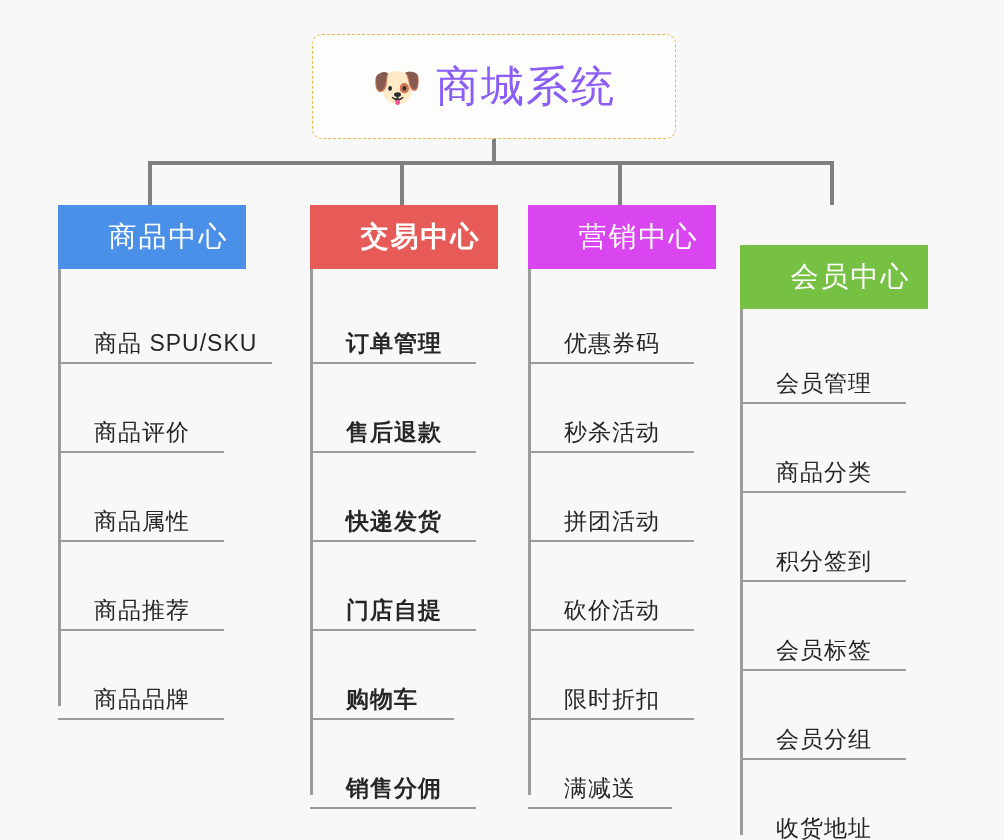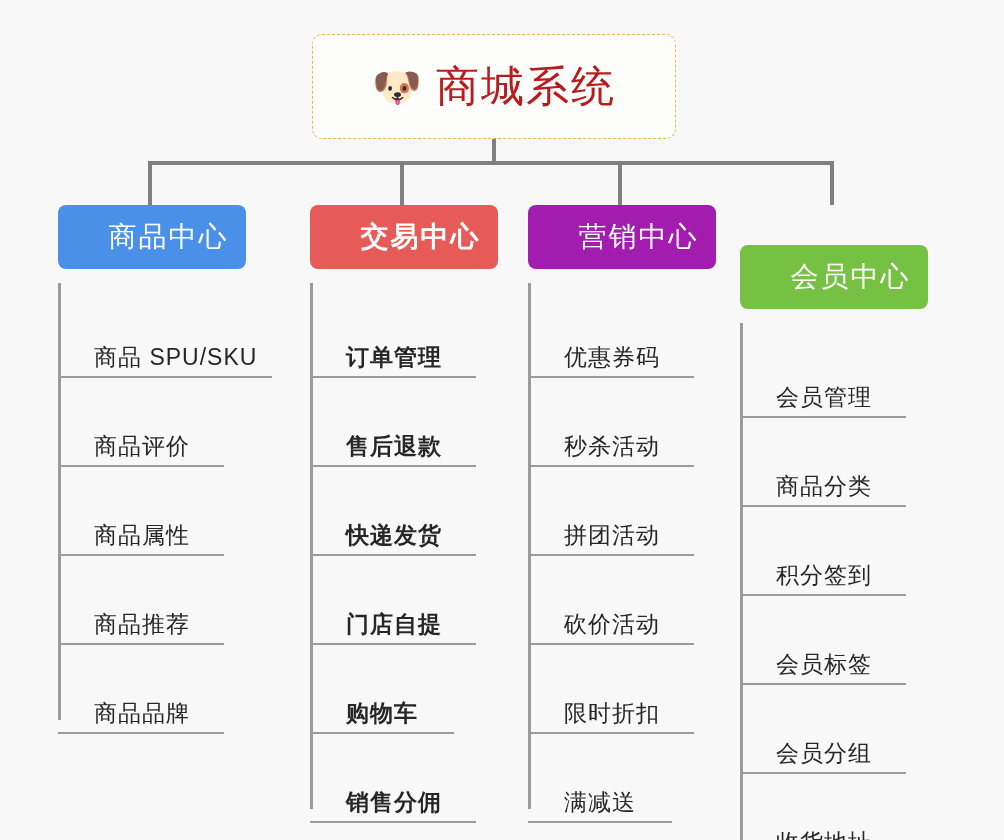--- a/index.html
+++ b/index.html
@@ -36,21 +36,21 @@
     justify-content: center;
     gap: 14px;
   }
   .root-emoji {
     font-size: 40px;
     line-height: 1;
     display: block;
   }
   .root-title {
     font-size: 43px;
-    color: #b91c1c;
+    color: #8b5cf6;
     letter-spacing: 2px;
     line-height: 1;
     white-space: nowrap;
   }
 
   
   .conn {
     position: absolute;
     background: #808080;
   }
@@ -72,35 +72,35 @@
     height: 44px;
   }
 
   
   .column {
     position: absolute;
     top: 205px;
   }
   .cat-box {
     height: 64px;
-    border-radius: 8px;
+    border-radius: 0;
     display: flex;
     align-items: center;
     justify-content: center;
     color: #ffffff;
     font-size: 28px;
     letter-spacing: 2px;
     box-sizing: border-box;
     padding-left: 33px;
   }
 
   
   .leaf-list {
     position: relative;
-    margin-top: 14px;
+    margin-top: 0;
     padding-top: 6px;
   }
   .leaf-list::before {
     content: "";
     position: absolute;
     left: 0;
     top: 0;
     bottom: 14px;
     width: 3px;
     background: #9b9b9b;
@@ -192,21 +192,21 @@
           </div>
           <div class="leaf-item w-short">
             <span class="leaf-label">购物车</span>
           </div>
           <div class="leaf-item w-med">
             <span class="leaf-label">销售分佣</span>
           </div>
         </div>
       </div>
       <div class="column" style="left: 528px; width: 188px;">
-        <div class="cat-box" style="background: #a21caf;">
+        <div class="cat-box" style="background: #d946ef;">
           <span>营销中心</span>
         </div>
         <div class="leaf-list">
           <div class="leaf-item w-med">
             <span class="leaf-label">优惠券码</span>
           </div>
           <div class="leaf-item w-med">
             <span class="leaf-label">秒杀活动</span>
           </div>
           <div class="leaf-item w-med">

